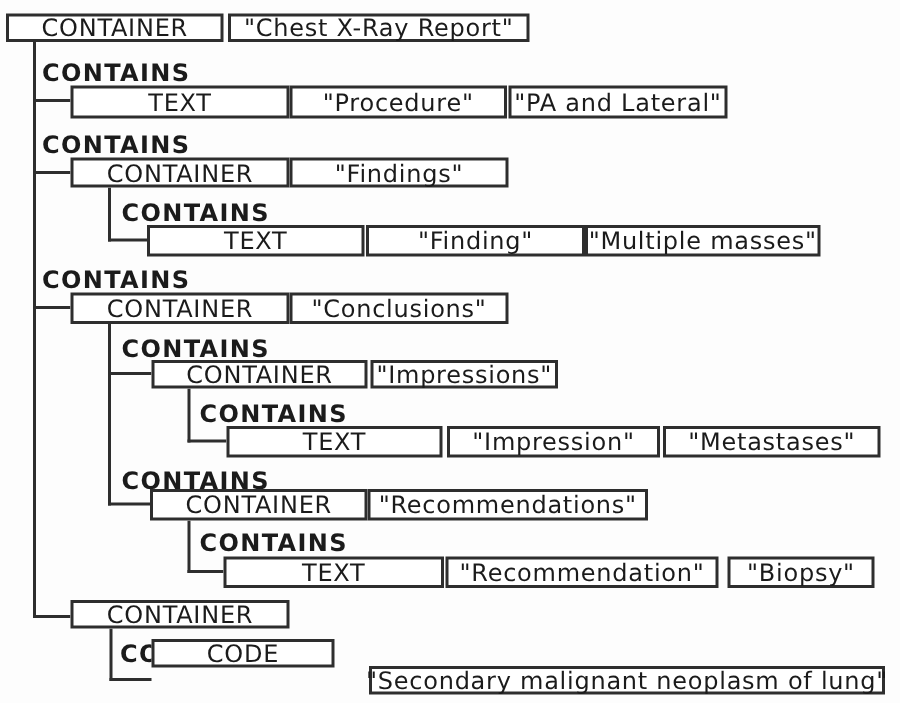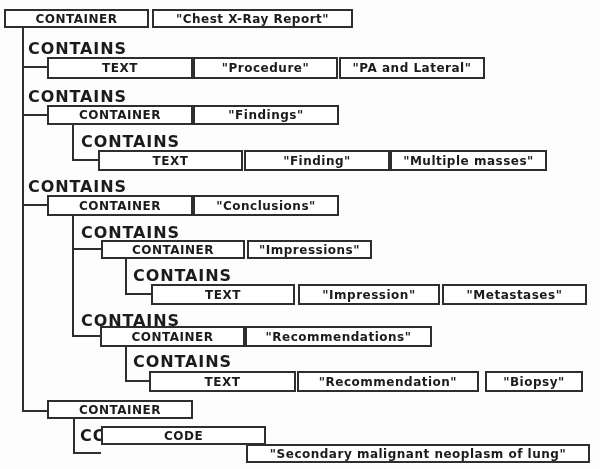--- a/index.html
+++ b/index.html
@@ -5,21 +5,21 @@
   html,body { margin:0; padding:0; background:#ffffff; }
   .diagram {
     position:relative; width:600px; height:469px; background:#fdfdfd;
     font-family:"DejaVu Sans","Liberation Sans",sans-serif; color:#1b1b1b;
     overflow:hidden;
   }
   .cell {
     position:absolute; box-sizing:border-box;
     border:2px solid #2e2e2e; background:#ffffff;
     display:flex; align-items:center; justify-content:center;
-    font-weight:bold; font-size:12px; letter-spacing:0.5px; white-space:nowrap;
+    font-weight:normal; font-size:16px; letter-spacing:0.5px; white-space:nowrap;
   }
   .contains {
     position:absolute; font-weight:bold; font-size:16px; letter-spacing:0.9px;
     white-space:nowrap;
   }
   .vline, .hline { position:absolute; background:#2e2e2e; }
   .vline { width:2px; }
   .hline { height:2px; }
 </style>
 </head>
@@ -93,16 +93,16 @@
   <div class="contains" style="left:133px; top:352px;">CONTAINS</div>
 
   <div class="cell" style="left:149px; top:371px; width:147px; height:21px;">TEXT</div>
   <div class="cell" style="left:297px; top:371px; width:182px; height:21px;">"Recommendation"</div>
   <div class="cell" style="left:485px; top:371px; width:98px;  height:21px;">"Biopsy"</div>
 
   <div class="cell" style="left:47px; top:400px; width:146px; height:19px;">CONTAINER</div>
 
   <div class="contains" style="left:80px; top:426px;">CONTAINS</div>
 
-  <div class="cell" style="left:101px; top:426px; width:165px; height:19px;">CODE</div>
+  <div class="cell" style="left:101px; top:426px; width:122px; height:19px;">CODE</div>
   <div class="cell" style="left:246px; top:444px; width:344px; height:19px;">"Secondary malignant neoplasm of lung"</div>
 
 </div>
 
 </body></html>

